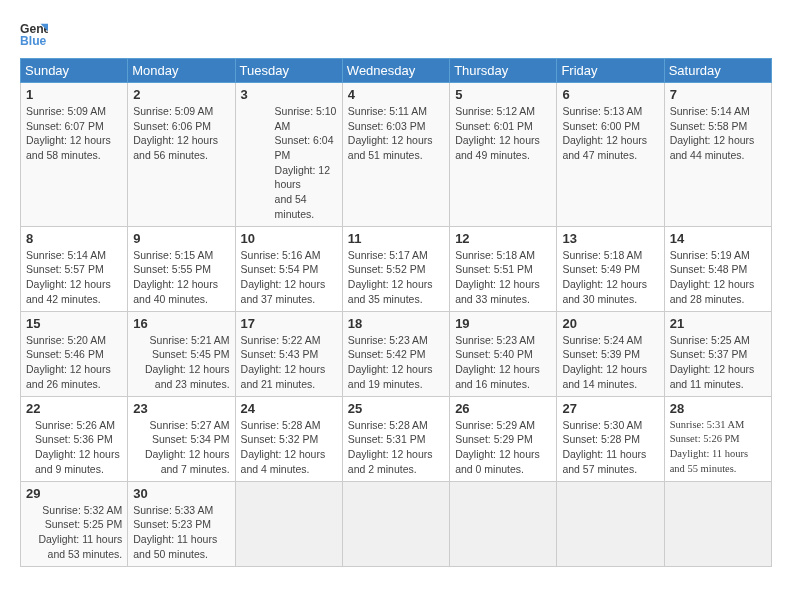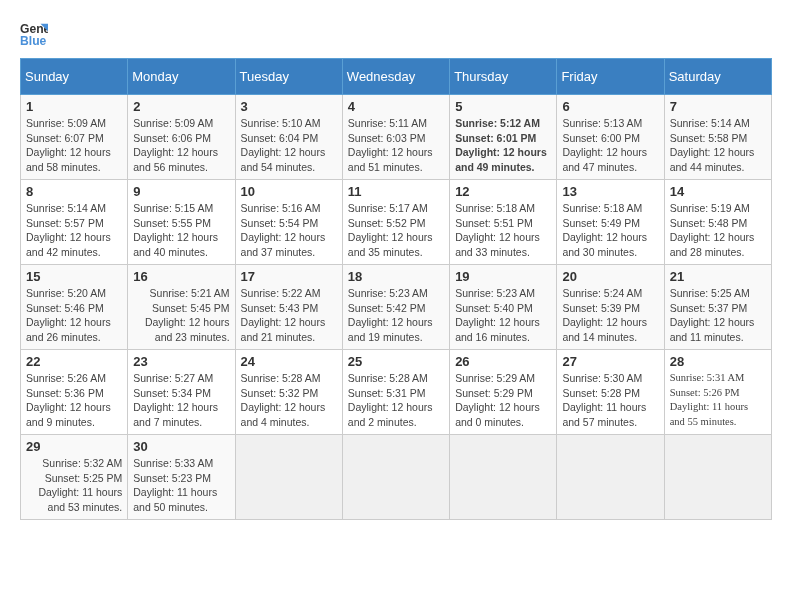--- a/index.html
+++ b/index.html
@@ -38,21 +38,21 @@
       color: #555;
     }
     table {
       width: 100%;
       border-collapse: collapse;
       font-size: 11px;
     }
     thead tr th {
       background-color: #3a7fc1;
       color: #fff;
-      padding: 10px 4px;
+      padding: 4px 4px;
       text-align: left;
       font-size: 13px;
       font-weight: normal;
       border: 1px solid #5a9fd4;
       margin-top: 24px;
     }
     tbody tr td {
       border: 1px solid #ccc;
       vertical-align: top;
       padding: 4px 5px;
@@ -124,35 +124,35 @@
         </td>
         <td>
           <span class="day-num">2</span>
           <div class="day-info" style="white-space: pre-line;">Sunrise: 5:09 AM
 Sunset: 6:06 PM
 Daylight: 12 hours
 and 56 minutes.</div>
         </td>
         <td>
           <span class="day-num">3</span>
-          <div class="day-info" style="white-space: pre-line;">Sunrise: 5:10 AM
+          <div class="day-info" style="white-space: pre-line; margin-left: 34px;">Sunrise: 5:10 AM
 Sunset: 6:04 PM
 Daylight: 12 hours
 and 54 minutes.</div>
         </td>
         <td>
           <span class="day-num">4</span>
           <div class="day-info" style="white-space: pre-line;">Sunrise: 5:11 AM
 Sunset: 6:03 PM
 Daylight: 12 hours
 and 51 minutes.</div>
         </td>
         <td>
           <span class="day-num">5</span>
-          <div class="day-info" style="white-space: pre-line; font-weight: bold;">Sunrise: 5:12 AM
+          <div class="day-info" style="white-space: pre-line;">Sunrise: 5:12 AM
 Sunset: 6:01 PM
 Daylight: 12 hours
 and 49 minutes.</div>
         </td>
         <td>
           <span class="day-num">6</span>
           <div class="day-info" style="white-space: pre-line;">Sunrise: 5:13 AM
 Sunset: 6:00 PM
 Daylight: 12 hours
 and 47 minutes.</div>
@@ -263,28 +263,28 @@
           <span class="day-num">21</span>
           <div class="day-info" style="white-space: pre-line;">Sunrise: 5:25 AM
 Sunset: 5:37 PM
 Daylight: 12 hours
 and 11 minutes.</div>
         </td>
       </tr>
       <tr>
         <td>
           <span class="day-num">22</span>
-          <div class="day-info" style="white-space: pre-line;">Sunrise: 5:26 AM
+          <div class="day-info" style="white-space: pre-line; margin-left: 9px;">Sunrise: 5:26 AM
 Sunset: 5:36 PM
 Daylight: 12 hours
 and 9 minutes.</div>
         </td>
         <td>
           <span class="day-num">23</span>
-          <div class="day-info" style="white-space: pre-line;">Sunrise: 5:27 AM
+          <div class="day-info" style="white-space: pre-line; text-align: right;">Sunrise: 5:27 AM
 Sunset: 5:34 PM
 Daylight: 12 hours
 and 7 minutes.</div>
         </td>
         <td>
           <span class="day-num">24</span>
           <div class="day-info" style="white-space: pre-line;">Sunrise: 5:28 AM
 Sunset: 5:32 PM
 Daylight: 12 hours
 and 4 minutes.</div>

